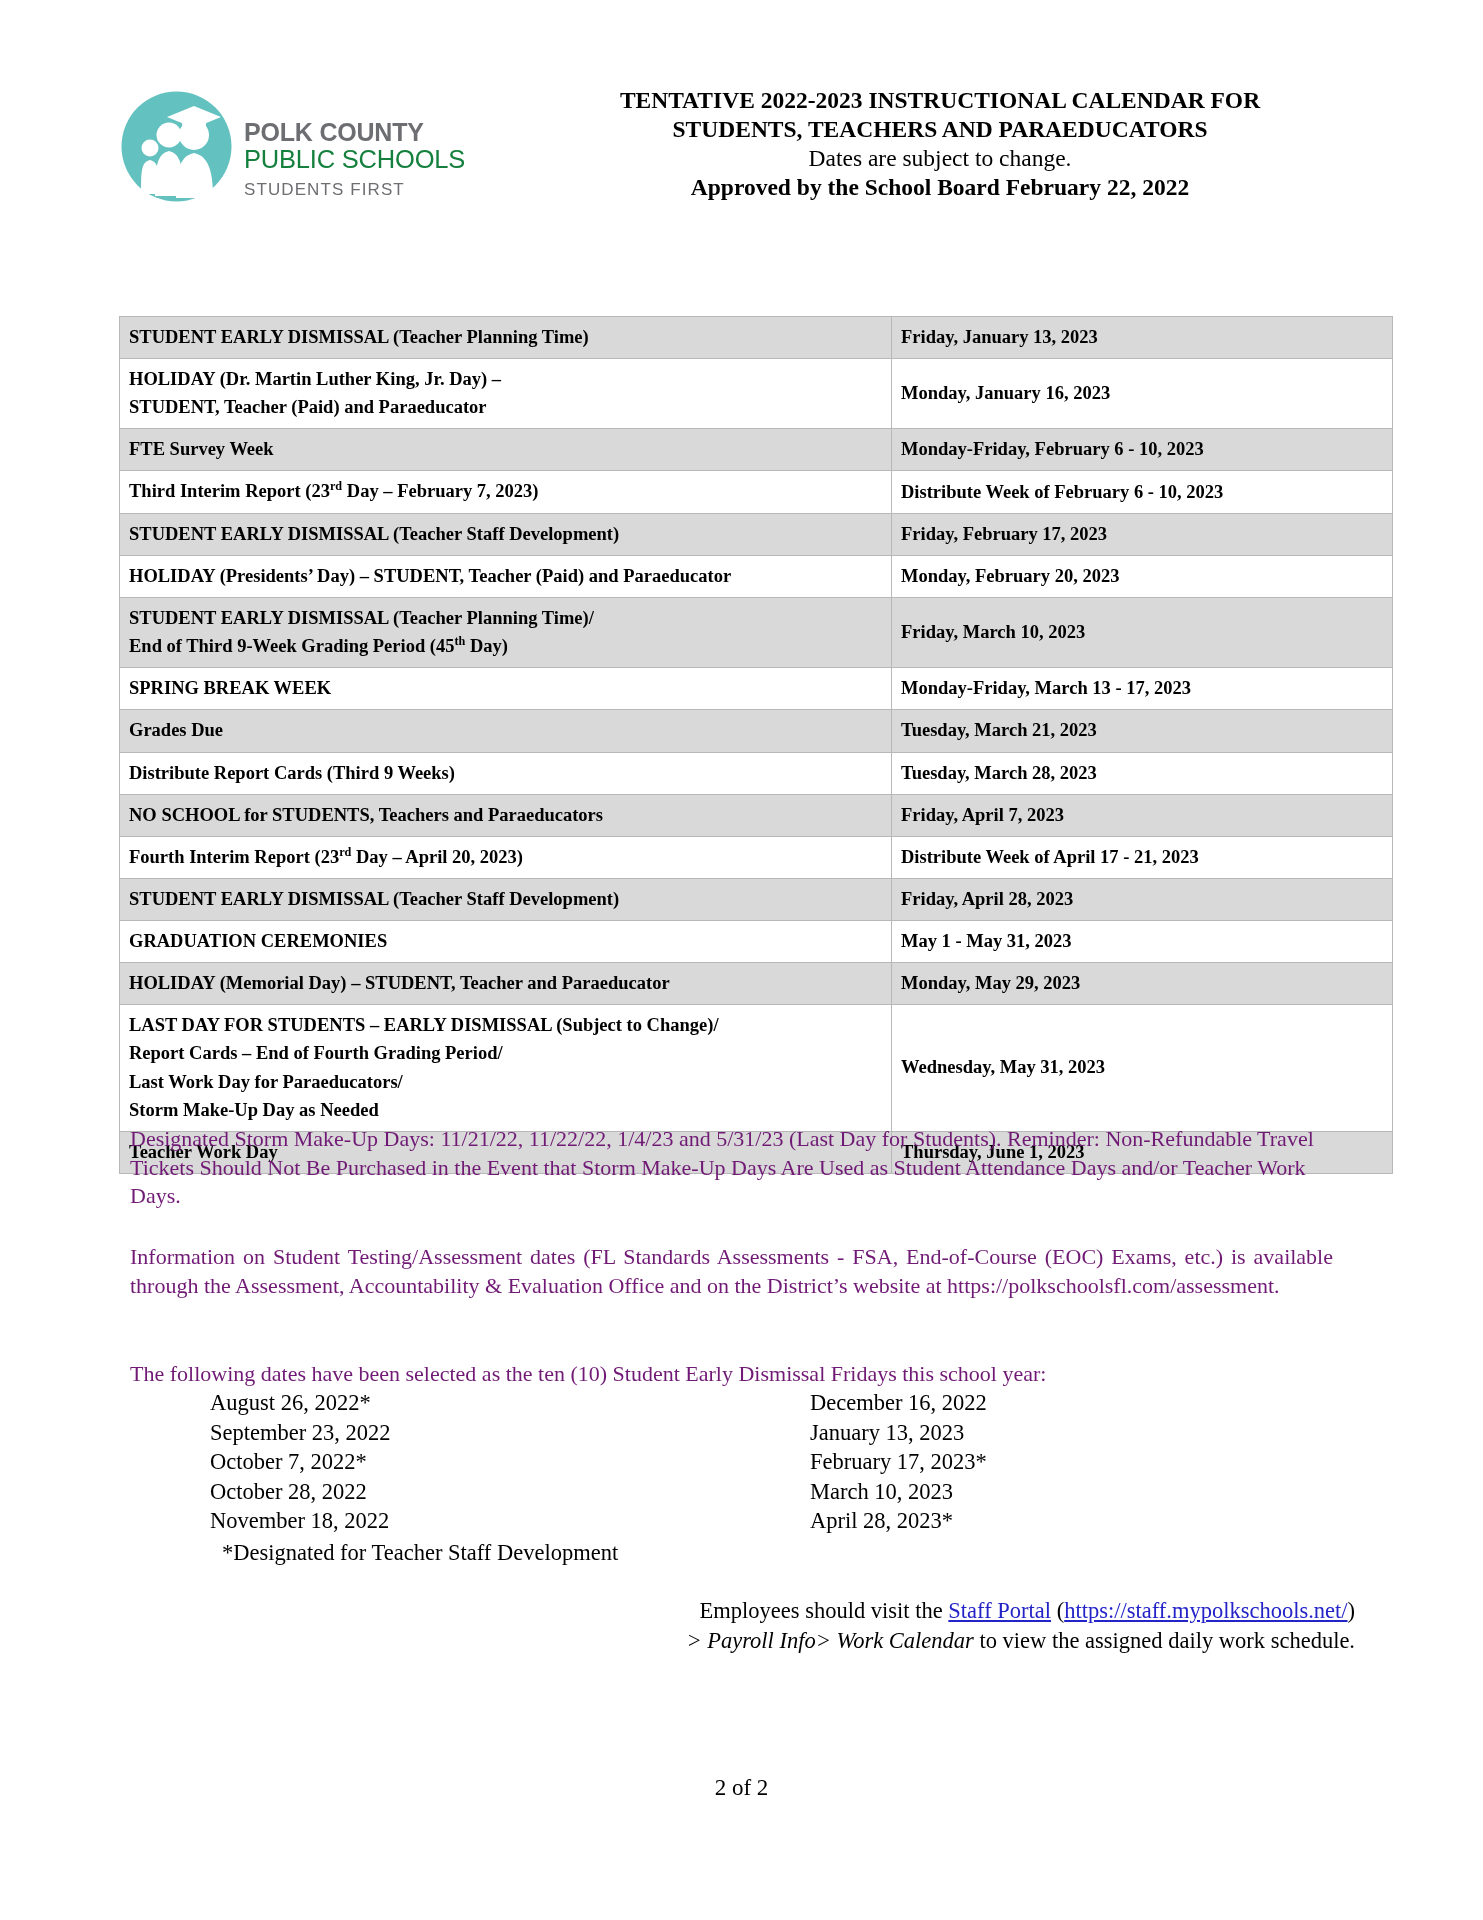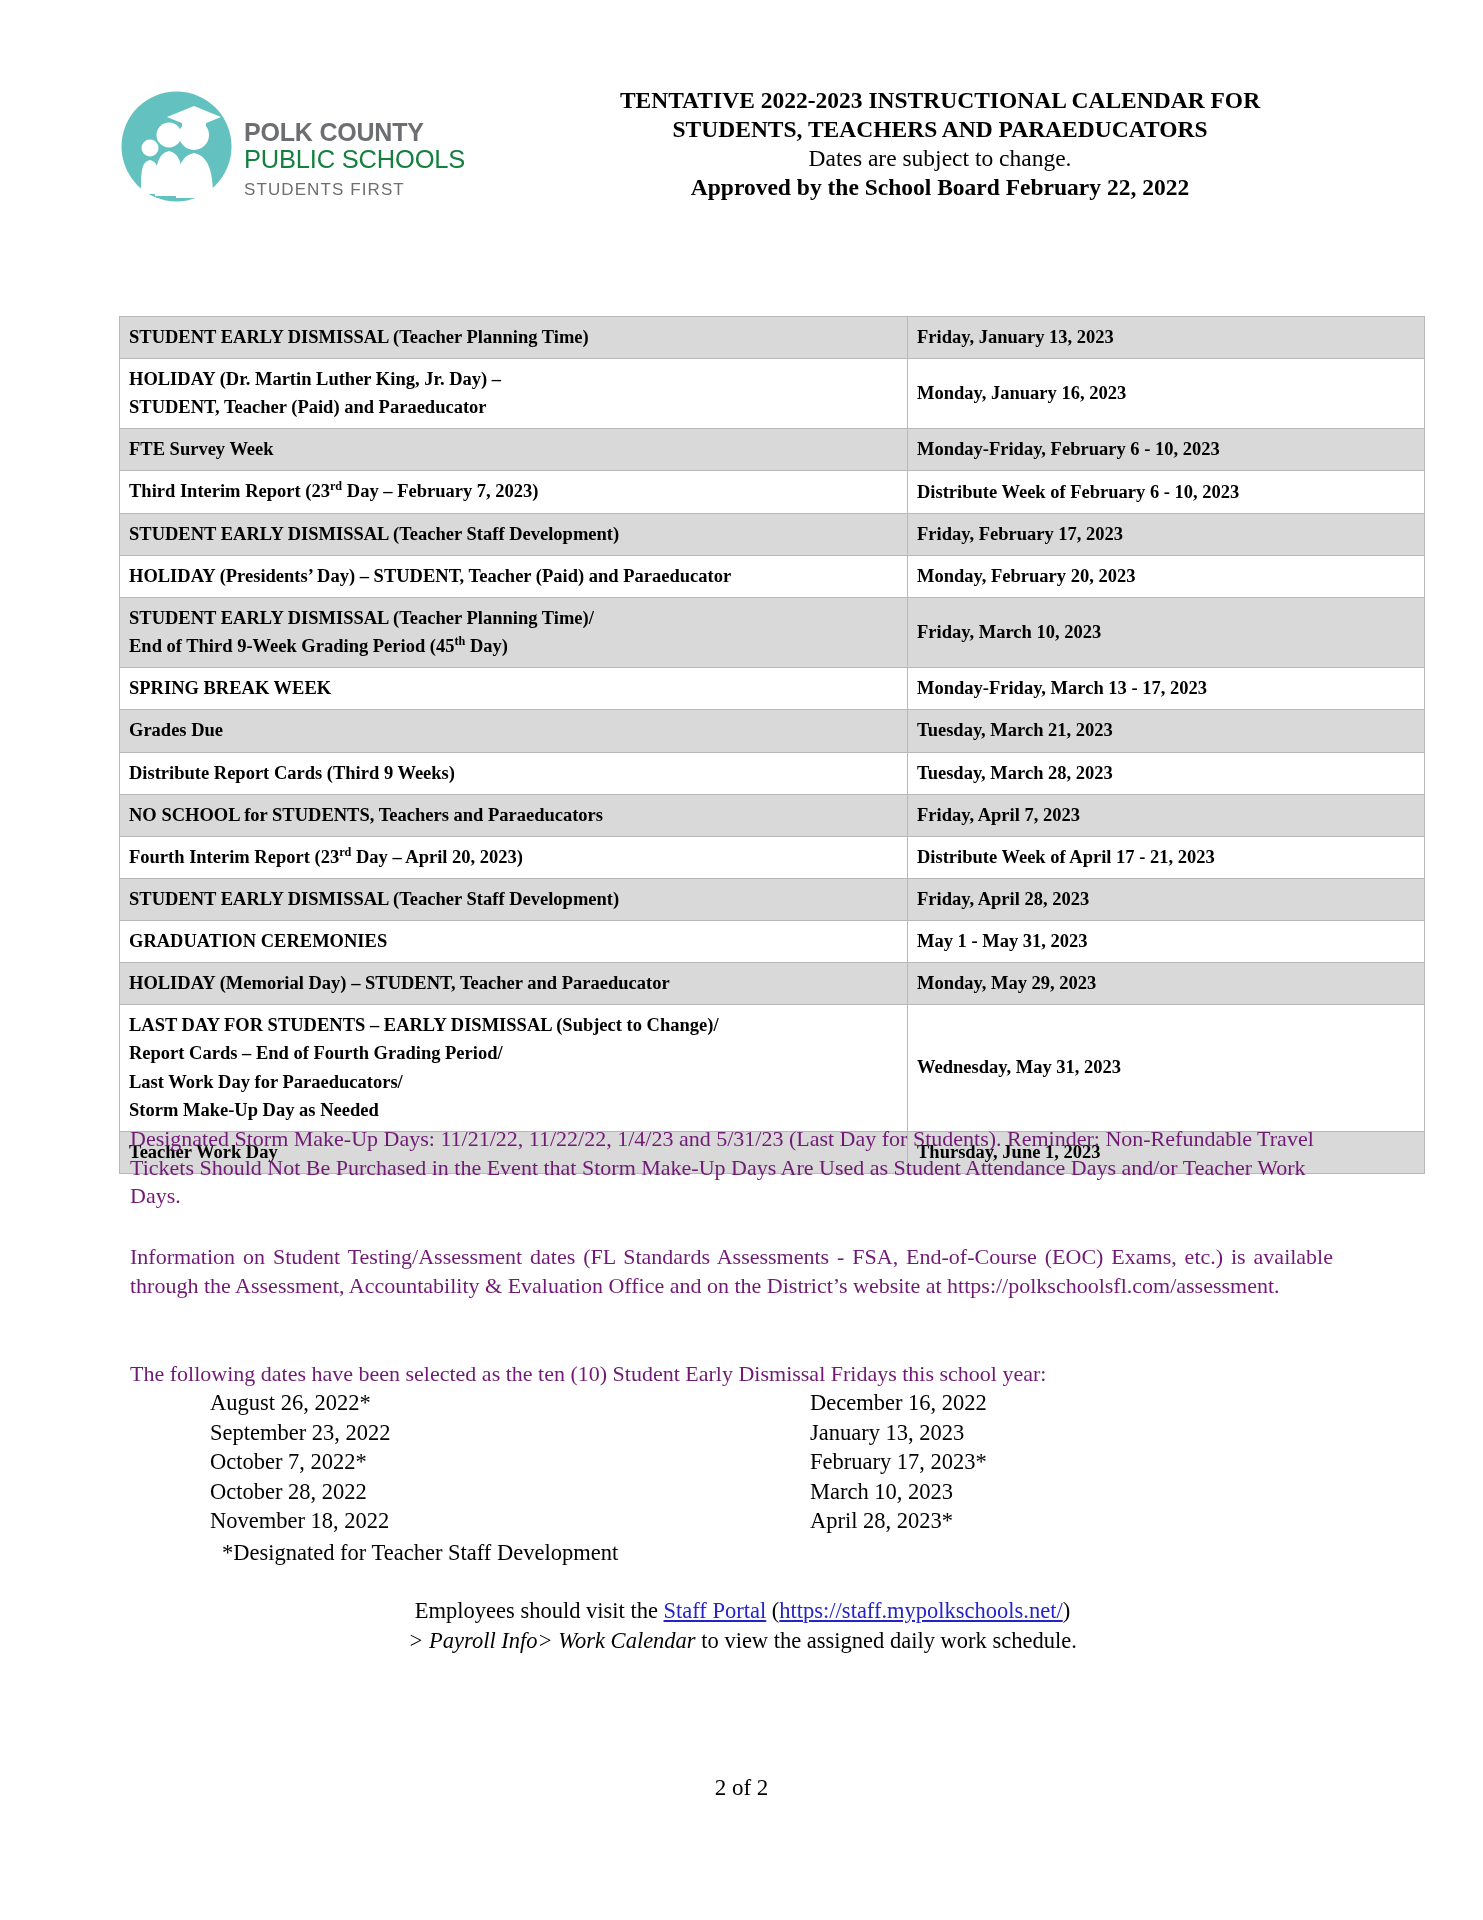--- a/index.html
+++ b/index.html
@@ -103,21 +103,21 @@
   .cal-table {
     position: absolute;
     left: 119px;
     top: 316px;
     width: 1243px;
     border-collapse: collapse;
     table-layout: fixed;
   }
   .cal-table td {
     border: 1px solid #b8b8b8;
-    padding: 6px 21px 7px 9px;
+    padding: 6px 5px 7px 9px;
     font-size: 18.5px;
     font-weight: bold;
     vertical-align: middle;
     line-height: 1.52;
   }
   .cal-table td.c-event { width: 757px; }
   .cal-table td.c-date  { width: 486px; }
   tr.shade td { background: #d9d9d9; }
   tr.plain td { background: #ffffff; }
   .cal-table sup { font-size: 0.66em; vertical-align: super; font-weight: bold; }
@@ -158,21 +158,21 @@
   .fridays .row { position: relative; height: 29.5px; }
   .fridays .col-a { position: absolute; left: 0px; }
   .fridays .col-b { position: absolute; left: 600px; }
   .fridays .note { position: relative; left: 12px; margin-top: 2px; }
 
   .footer-block {
     position: absolute;
     left: 130px;
     top: 1596px;
     width: 1225px;
-    text-align: center;
+    text-align: right;
     font-size: 22.5px;
     line-height: 1.33;
   }
   .footer-block a,
   .footer-block .lnk {
     color: #2323c8;
     text-decoration: underline;
   }
   .footer-block .ital { font-style: italic; }
 

